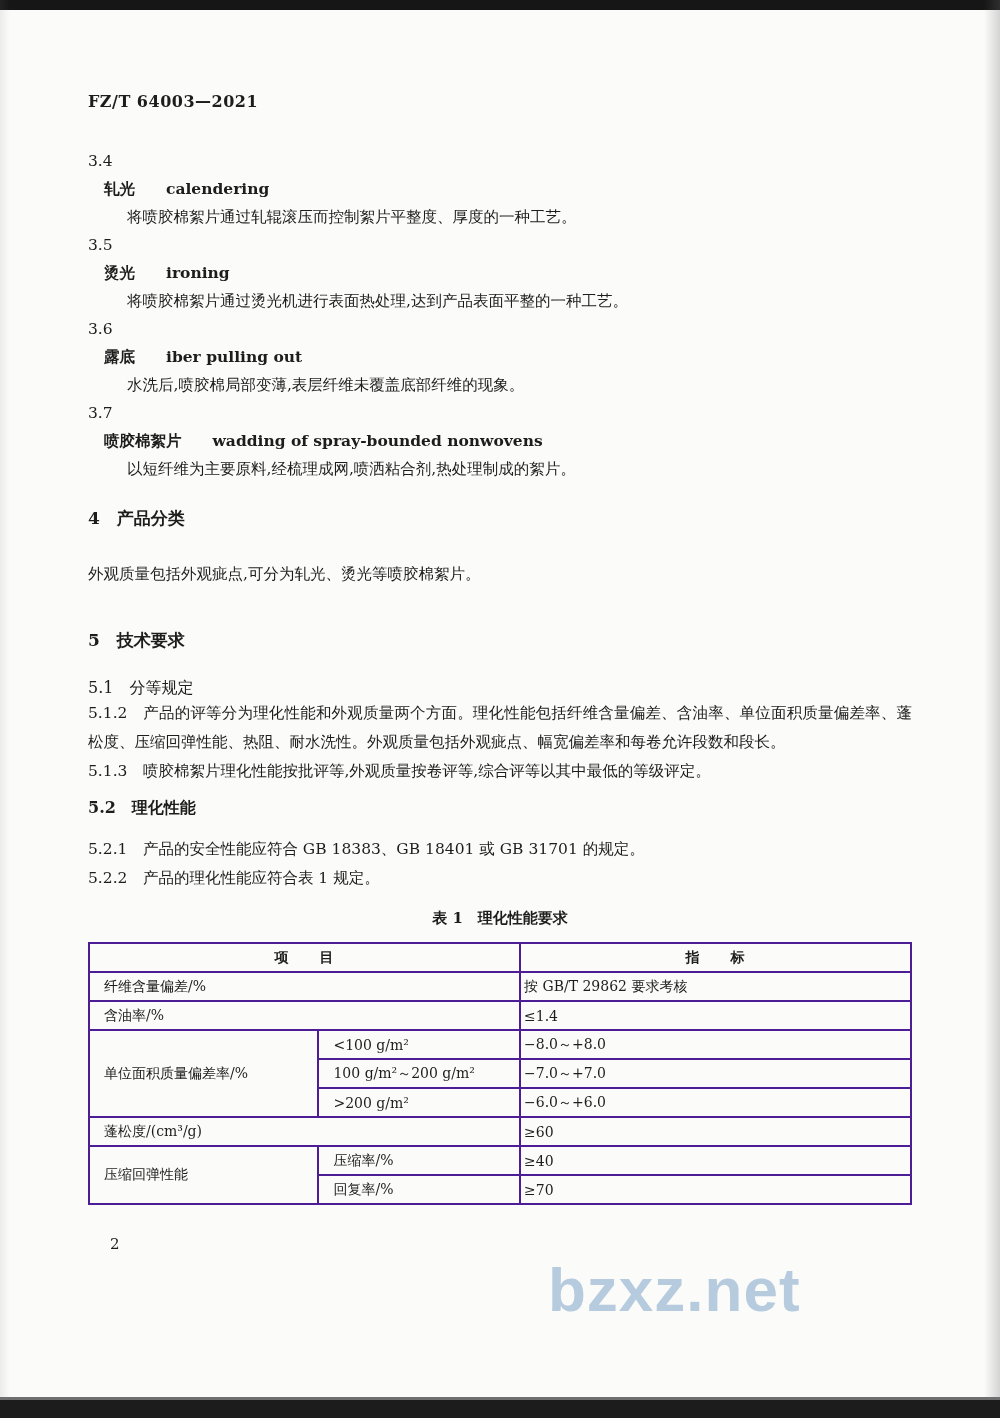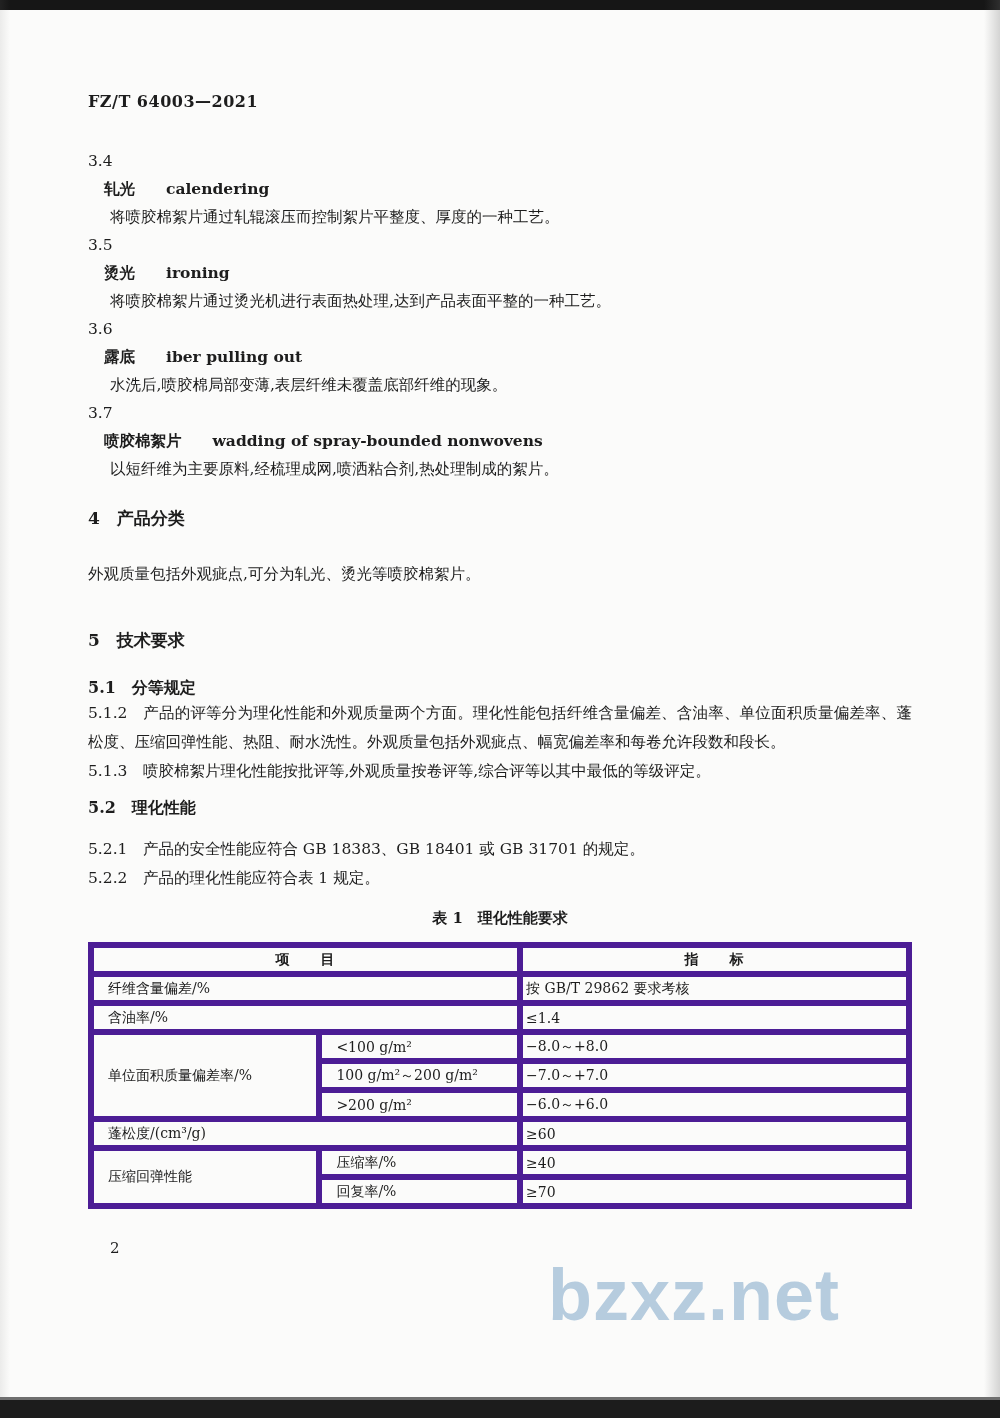--- a/index.html
+++ b/index.html
@@ -20,46 +20,46 @@
   .shade-left { position:absolute; top:0; left:0; bottom:0; width:10px;
     background:linear-gradient(to right, rgba(120,120,120,0.12), rgba(120,120,120,0)); pointer-events:none; }
 
   .content { position:absolute; top:0; left:0; width:1000px; padding:92px 88px 0 88px; }
 
   .doc-header { font-weight:bold; font-size:16px; letter-spacing:0.5px; }
 
   .terms { margin-top:36px; }
   .term-block div { line-height:28px; font-size:15.5px; }
   .term-title { font-weight:bold; margin-left:16px; }
-  .term-def { margin-left:22px; }
+  .term-def { margin-left:39px; }
 
   .s4-heading { margin-top:24px; font-size:17px; font-weight:bold; }
   .s4-body  { margin-top:30px; line-height:28px; font-size:15.5px; }
   .s5-heading { margin-top:40px; font-size:17px; font-weight:bold; }
-  .s51-heading { margin-top:26px; font-size:16px; font-weight:bold; }
+  .s51-heading { margin-top:26px; font-size:16px; font-weight:normal; }
   .clause { line-height:29px; font-size:15.5px; }
   .clause-511 { margin-top:16px; }
   .clause-512 { text-align:justify; }
   .s52-heading { margin-top:12px; font-size:16px; font-weight:bold; }
   .clause-521 { margin-top:16px; }
 
   .table-caption { margin-top:16px; text-align:center; font-weight:bold; font-size:15px; }
 
   .spec-table { width:824px; margin-top:14px; border-collapse:collapse; font-size:14px; border:2px solid #222; }
-  .spec-table td { border:6px solid #4c1d95; height:29px; padding:2px 3px; }
+  .spec-table td { border:2px solid #4c1d95; height:29px; padding:2px 3px; }
   .spec-table td.c { text-align:left; }
   .spec-table td.l { text-align:left; padding-left:14px; }
   .spec-table td.hdr { text-align:center; font-weight:bold; letter-spacing:1px; }
 
   .page-num { margin:30px 0 0 22px; font-size:15px; }
 
   .watermark {
     position:absolute; left:548px; top:1254px;
     font-family:"Liberation Sans","DejaVu Sans",sans-serif;
-    font-weight:bold; font-size:72px; letter-spacing:1px;
+    font-weight:bold; font-size:62px; letter-spacing:1px;
     color:#aac4da; opacity:0.85; pointer-events:none;
   }
 </style>
 </head>
 <body>
 
 <div class="scan">
   <div class="edge-top"></div>
 
   <div class="content">

